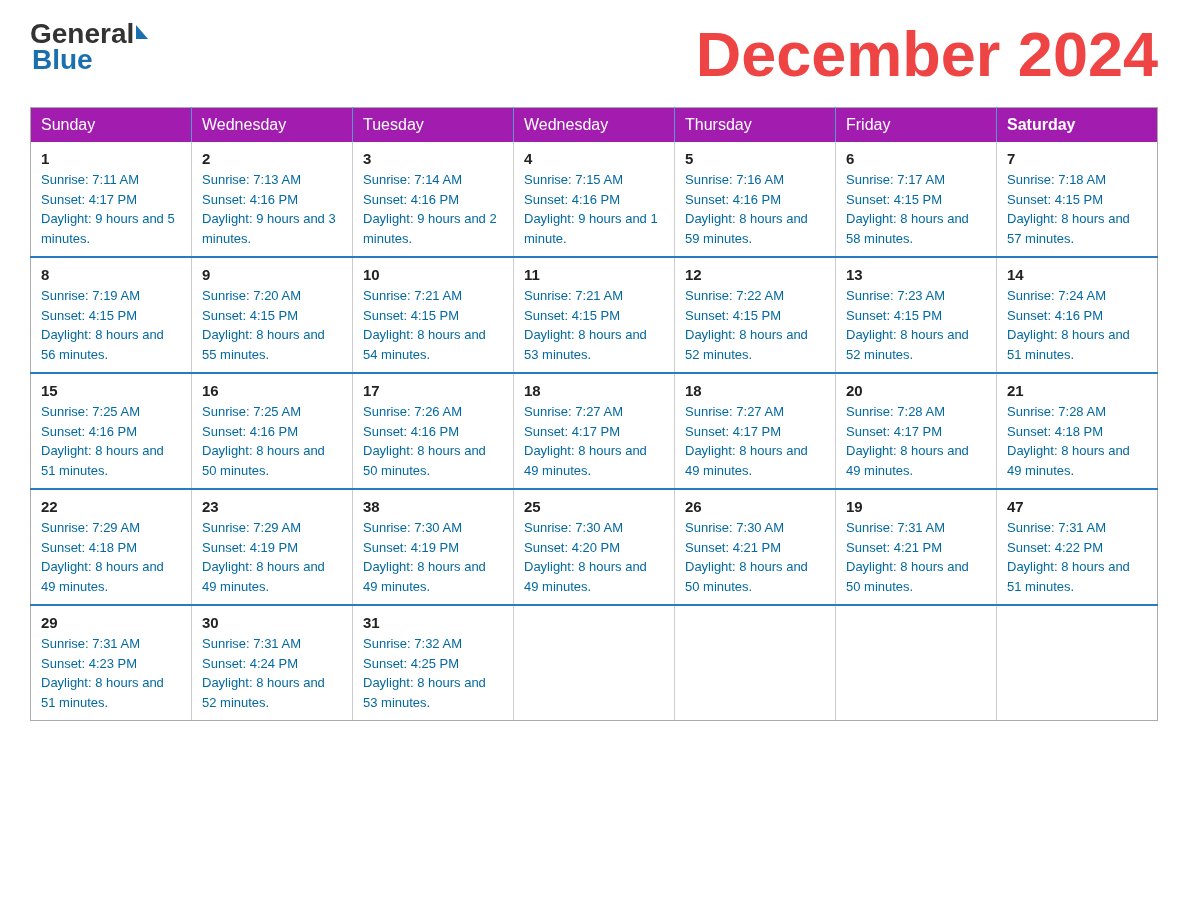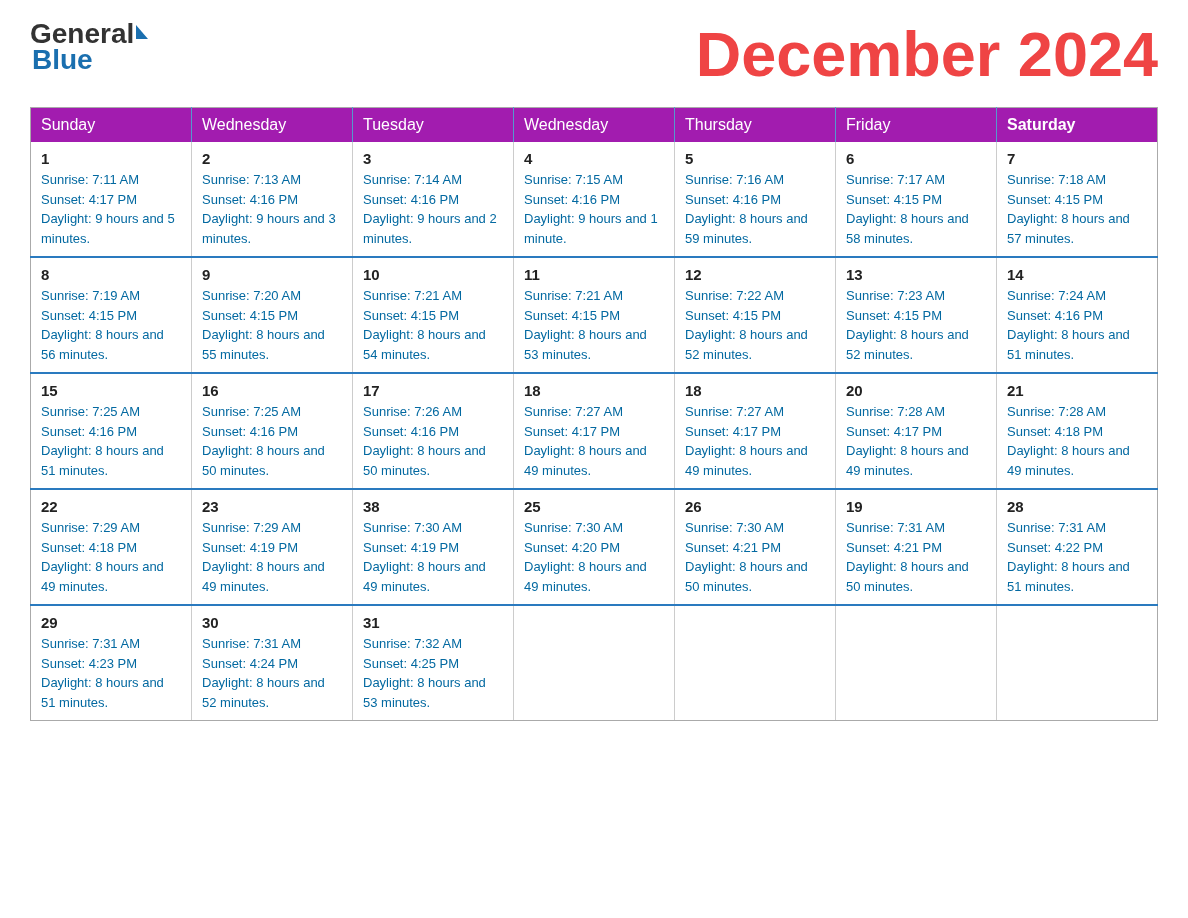--- a/index.html
+++ b/index.html
@@ -248,21 +248,21 @@
         </td>
         <td>
           <div class="day-number">26</div>
 <div class="day-info">Sunrise: 7:30 AM<br>Sunset: 4:21 PM<br>Daylight: 8 hours and 50 minutes.</div>
         </td>
         <td>
           <div class="day-number">19</div>
 <div class="day-info">Sunrise: 7:31 AM<br>Sunset: 4:21 PM<br>Daylight: 8 hours and 50 minutes.</div>
         </td>
         <td>
-          <div class="day-number">28</div>
+          <div class="day-number">47</div>
 <div class="day-info">Sunrise: 7:31 AM<br>Sunset: 4:22 PM<br>Daylight: 8 hours and 51 minutes.</div>
         </td>
       </tr>
       <tr>
         <td>
           <div class="day-number">29</div>
 <div class="day-info">Sunrise: 7:31 AM<br>Sunset: 4:23 PM<br>Daylight: 8 hours and 51 minutes.</div>
         </td>
         <td>
           <div class="day-number">30</div>

